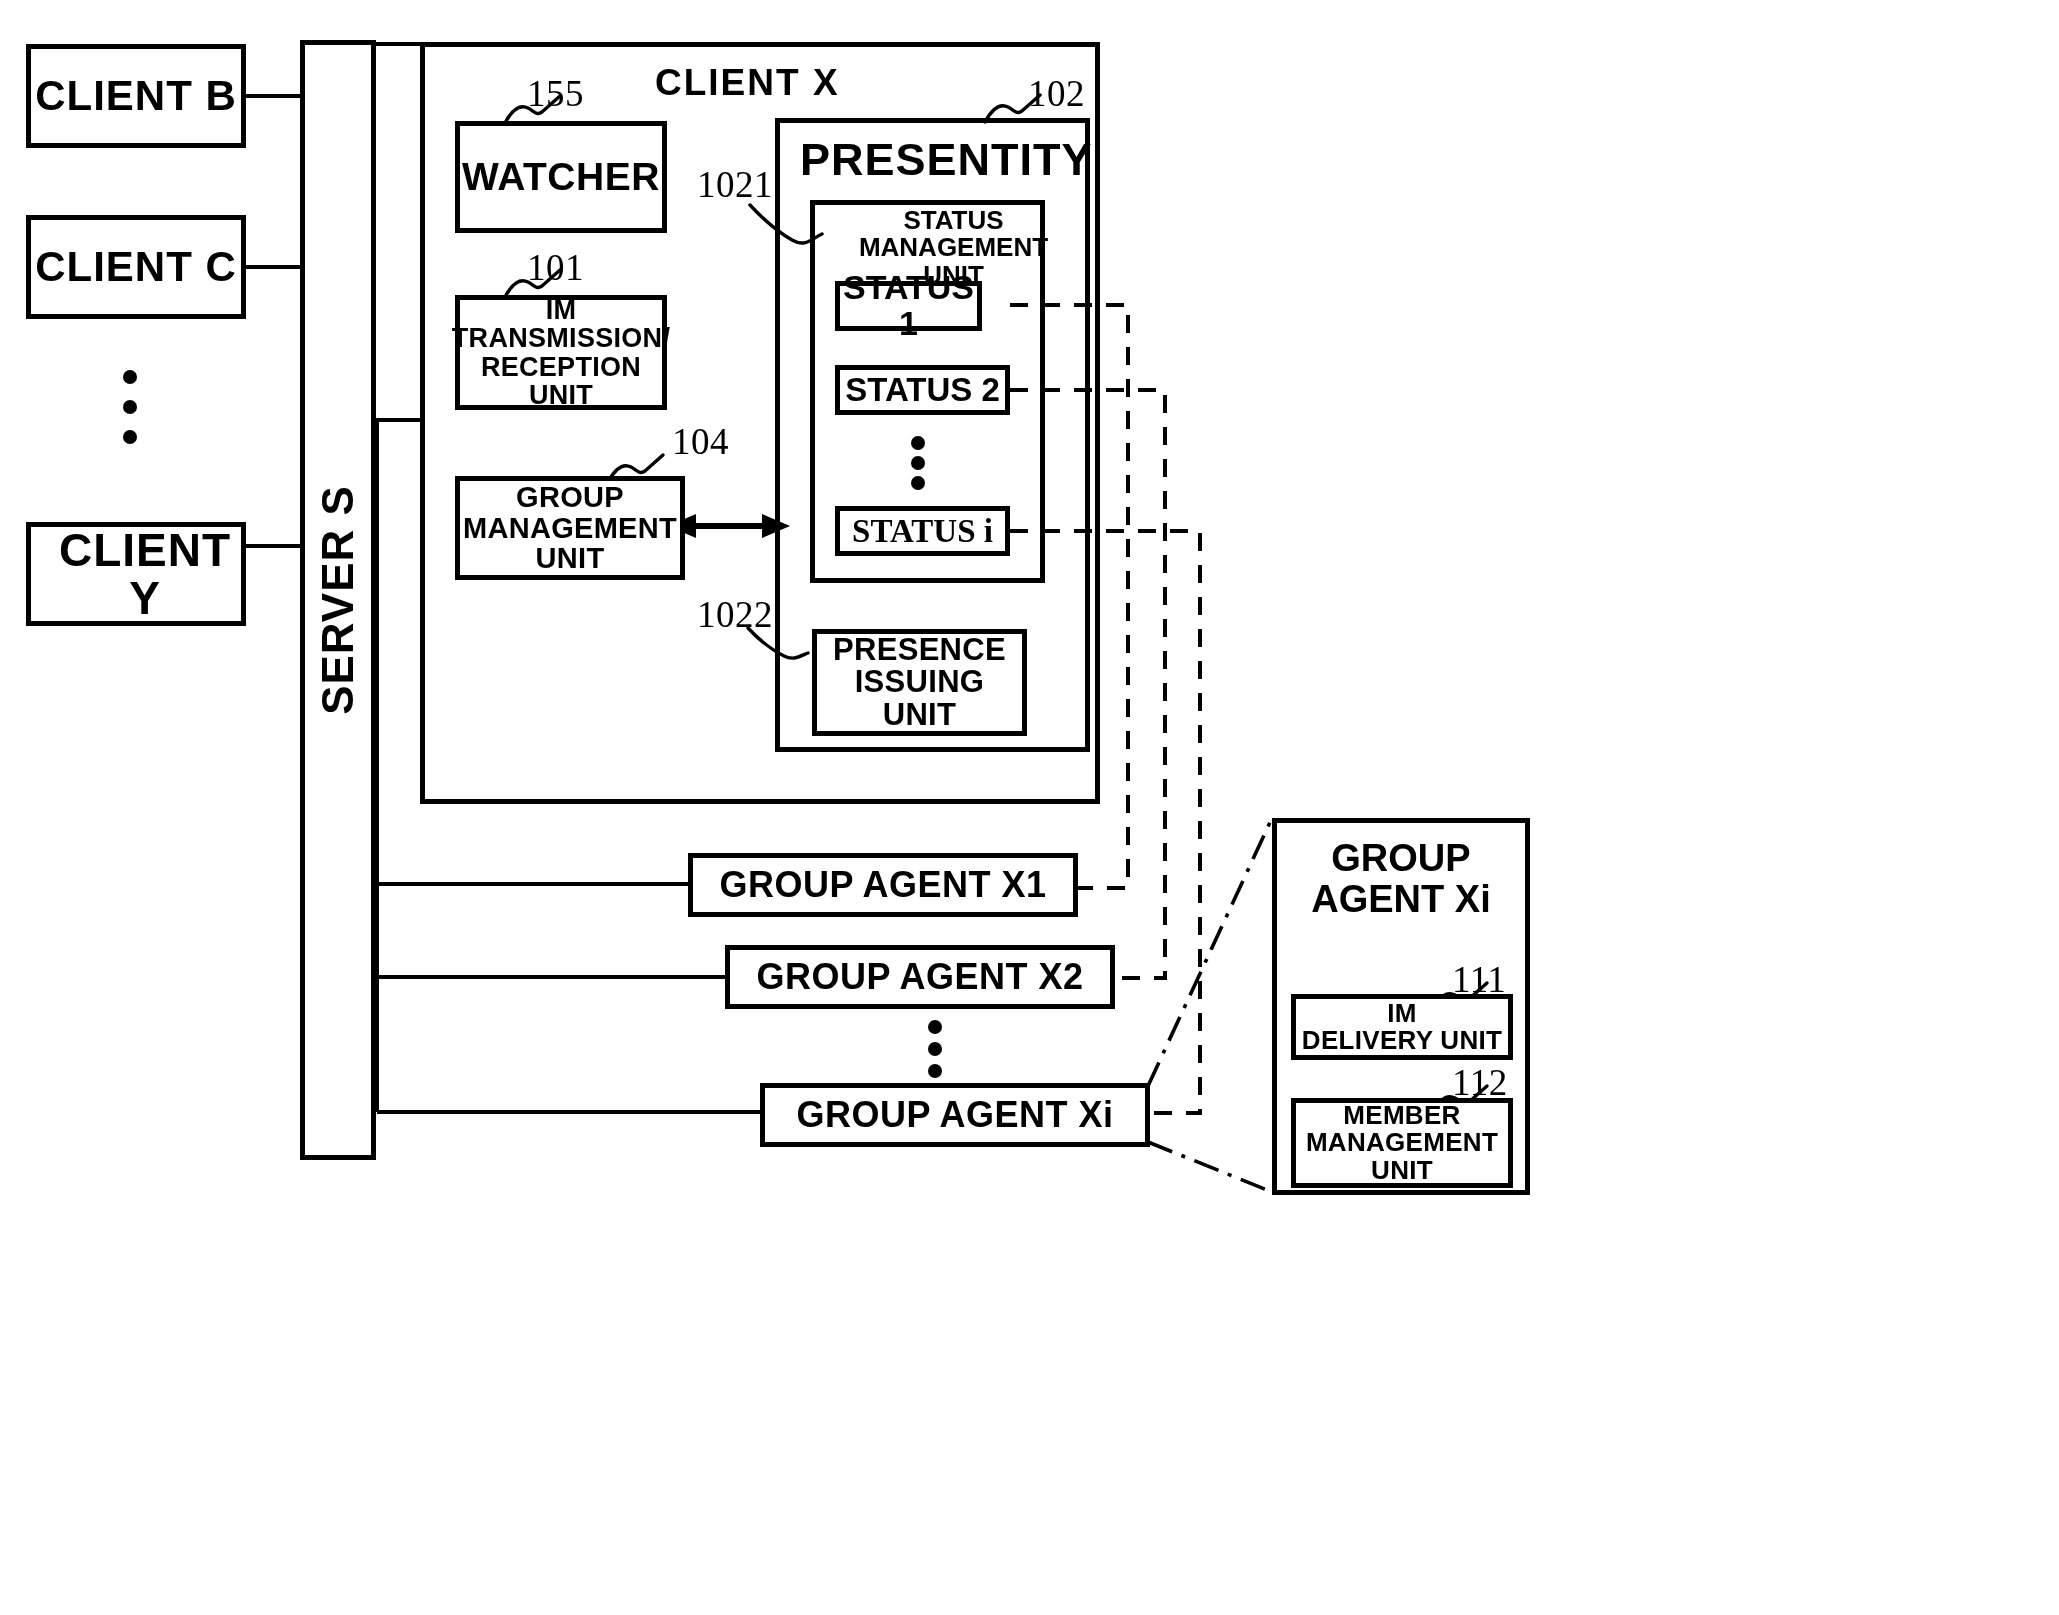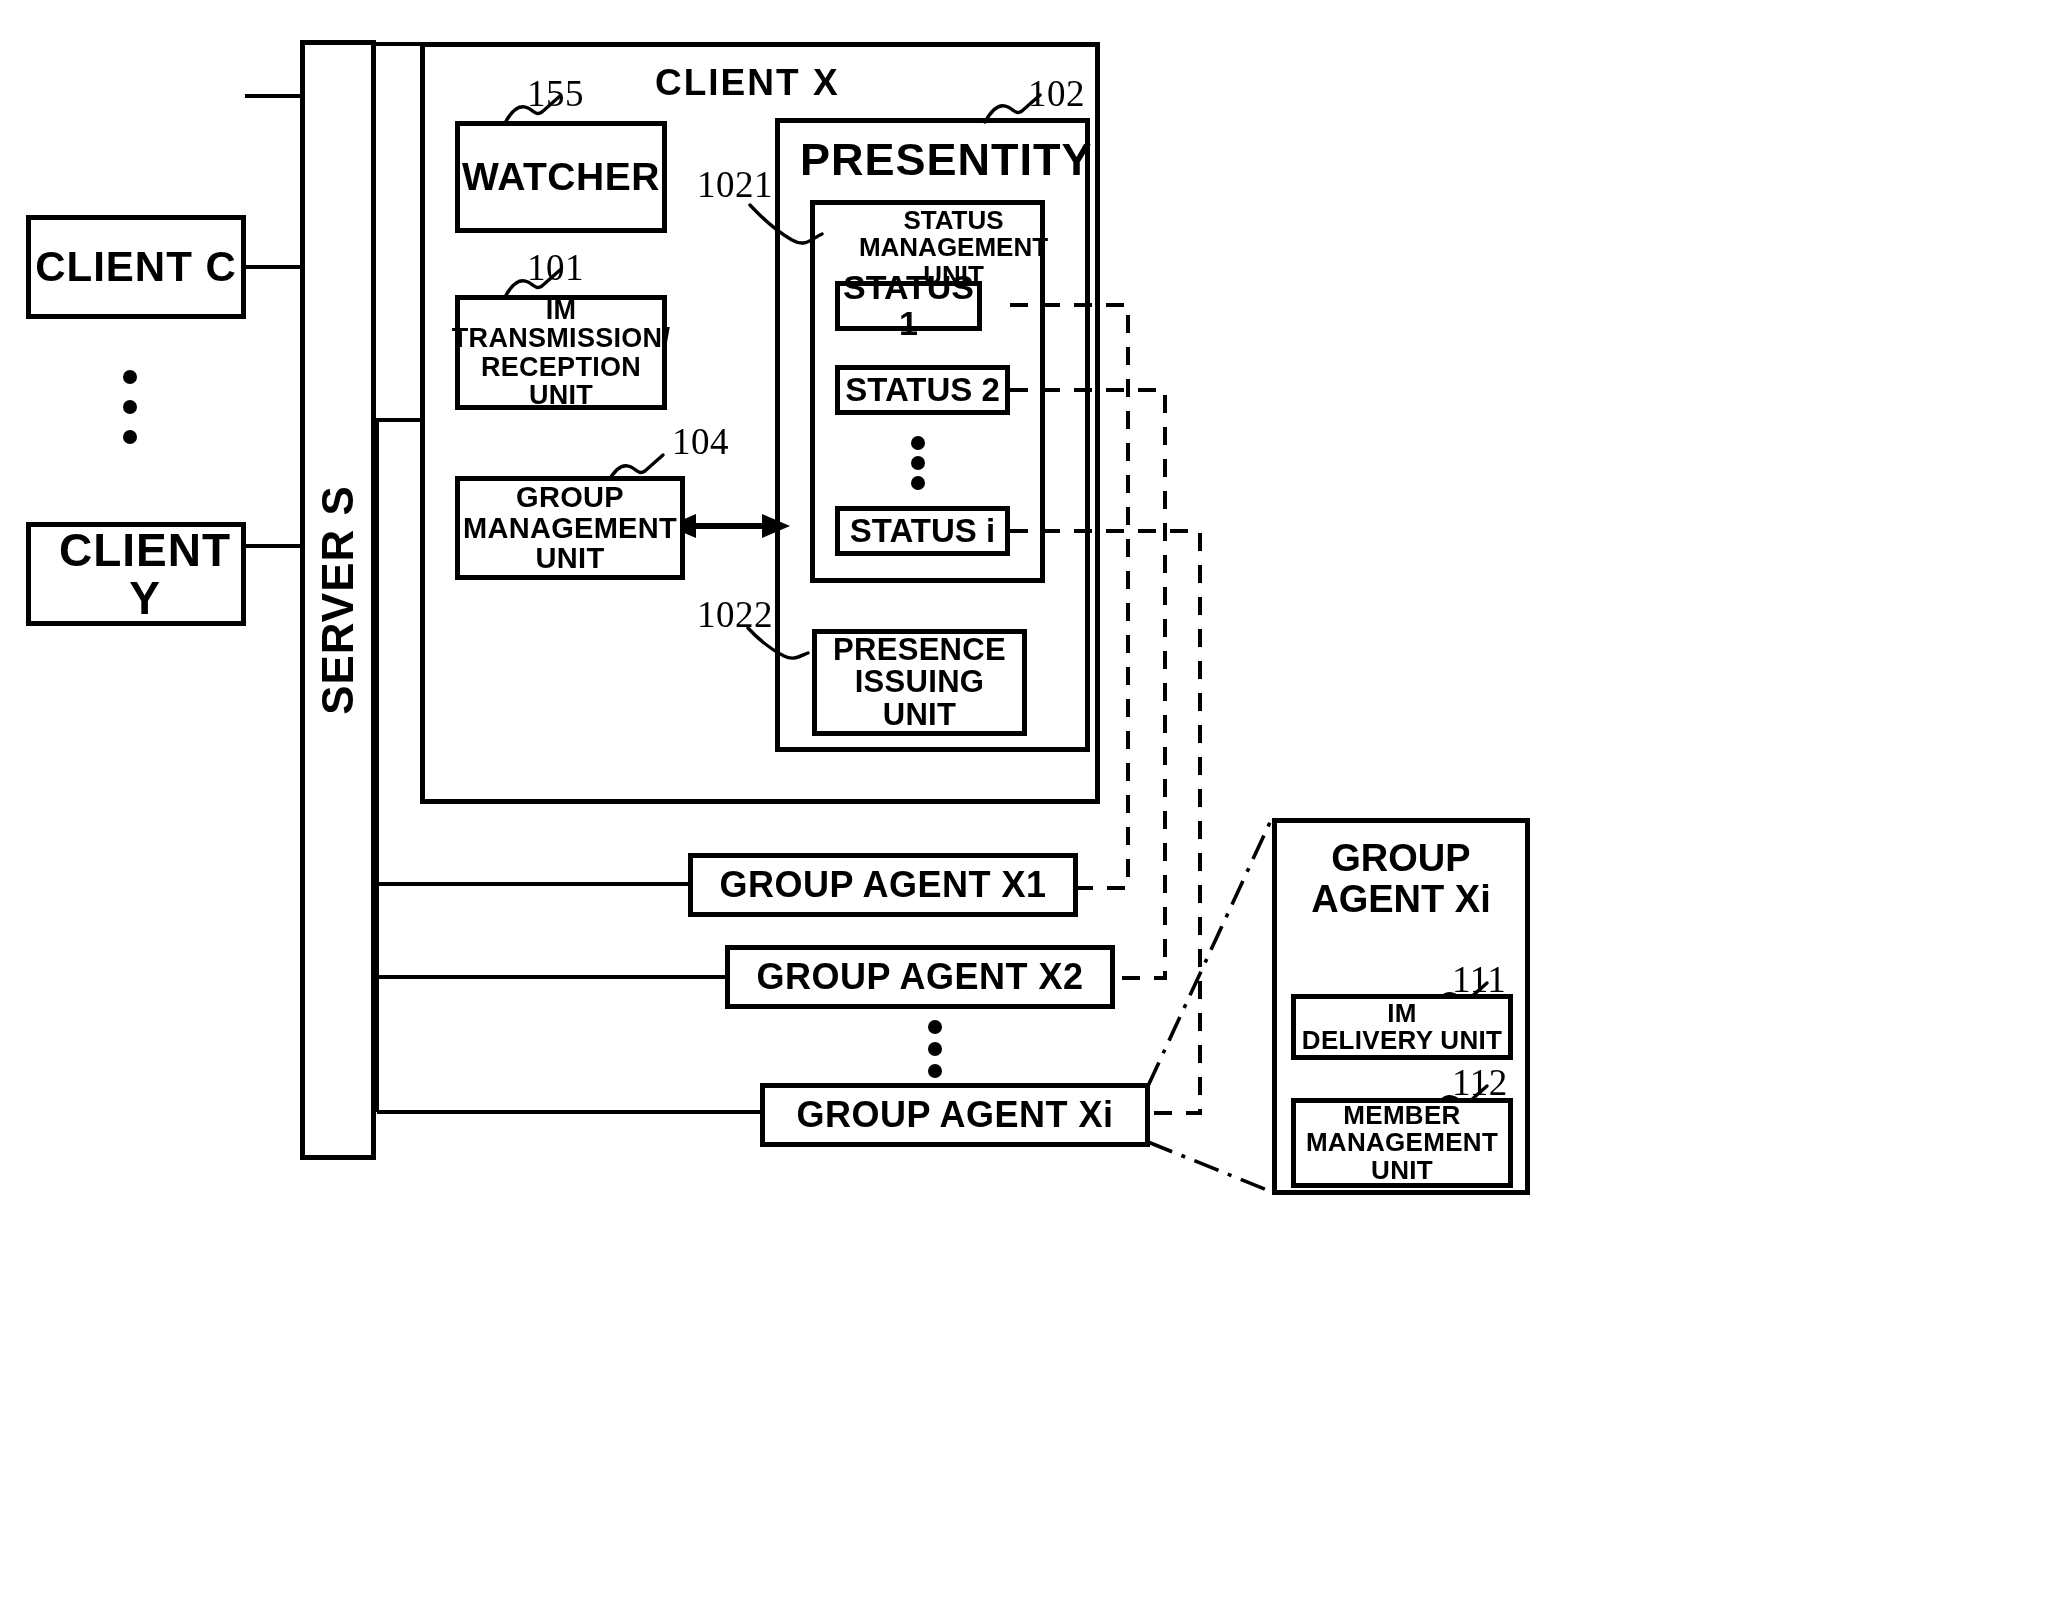--- a/index.html
+++ b/index.html
@@ -60,20 +60,23 @@
     <polyline points="1010,305 1128,305 1128,888 1076,888" stroke="#000" stroke-width="4" fill="none" stroke-dasharray="18,14"></polyline>
 
     <polyline points="1010,390 1165,390 1165,978 1115,978" stroke="#000" stroke-width="4" fill="none" stroke-dasharray="18,14"></polyline>
 
     <polyline points="1010,531 1200,531 1200,1113 1150,1113" stroke="#000" stroke-width="4" fill="none" stroke-dasharray="18,14"></polyline>
 
     <polyline points="1148,1086 1272,818" stroke="#000" stroke-width="3.6" fill="none" stroke-dasharray="26,10,4,10"></polyline>
     <polyline points="1148,1142 1272,1192" stroke="#000" stroke-width="3.6" fill="none" stroke-dasharray="26,10,4,10"></polyline>
   </svg>
 
+  <div class="box" style="left:26px;top:44px;width:220px;height:104px;font-size:42px;letter-spacing:1px;">
+    <span>CLIENT B</span>
+  </div>
 
   <div class="box" style="left:26px;top:215px;width:220px;height:104px;font-size:42px;letter-spacing:1px;">
     <span>CLIENT C</span>
   </div>
 
   <div class="dots" style="left:123px;top:370px;width:14px;height:74px;">
     <i></i>
       <i></i>
       <i></i>
   </div>
@@ -125,21 +128,21 @@
     <span>STATUS 1</span>
   </div>
   <div class="box" style="left:835px;top:365px;width:175px;height:50px;font-size:33px;">
     <span>STATUS 2</span>
   </div>
   <div class="dots" style="left:911px;top:436px;width:14px;height:54px;">
     <i></i>
       <i></i>
       <i></i>
   </div>
-  <div class="box" style="left:835px;top:506px;width:175px;height:50px;font-size:33px;">
+  <div class="box" style="left:835px;top:506px;width:175px;height:50px;font-size:33px;font-family:Liberation Serif, serif;">
     <span>STATUS i</span>
   </div>
 
   <div class="lbl" style="left:697px;top:593px;">1022</div>
   <div class="box" style="left:812px;top:629px;width:215px;height:107px;font-size:31px;letter-spacing:0.3px;
               white-space:pre-line;">
     <span>PRESENCE
 ISSUING
 UNIT</span>
   </div>

